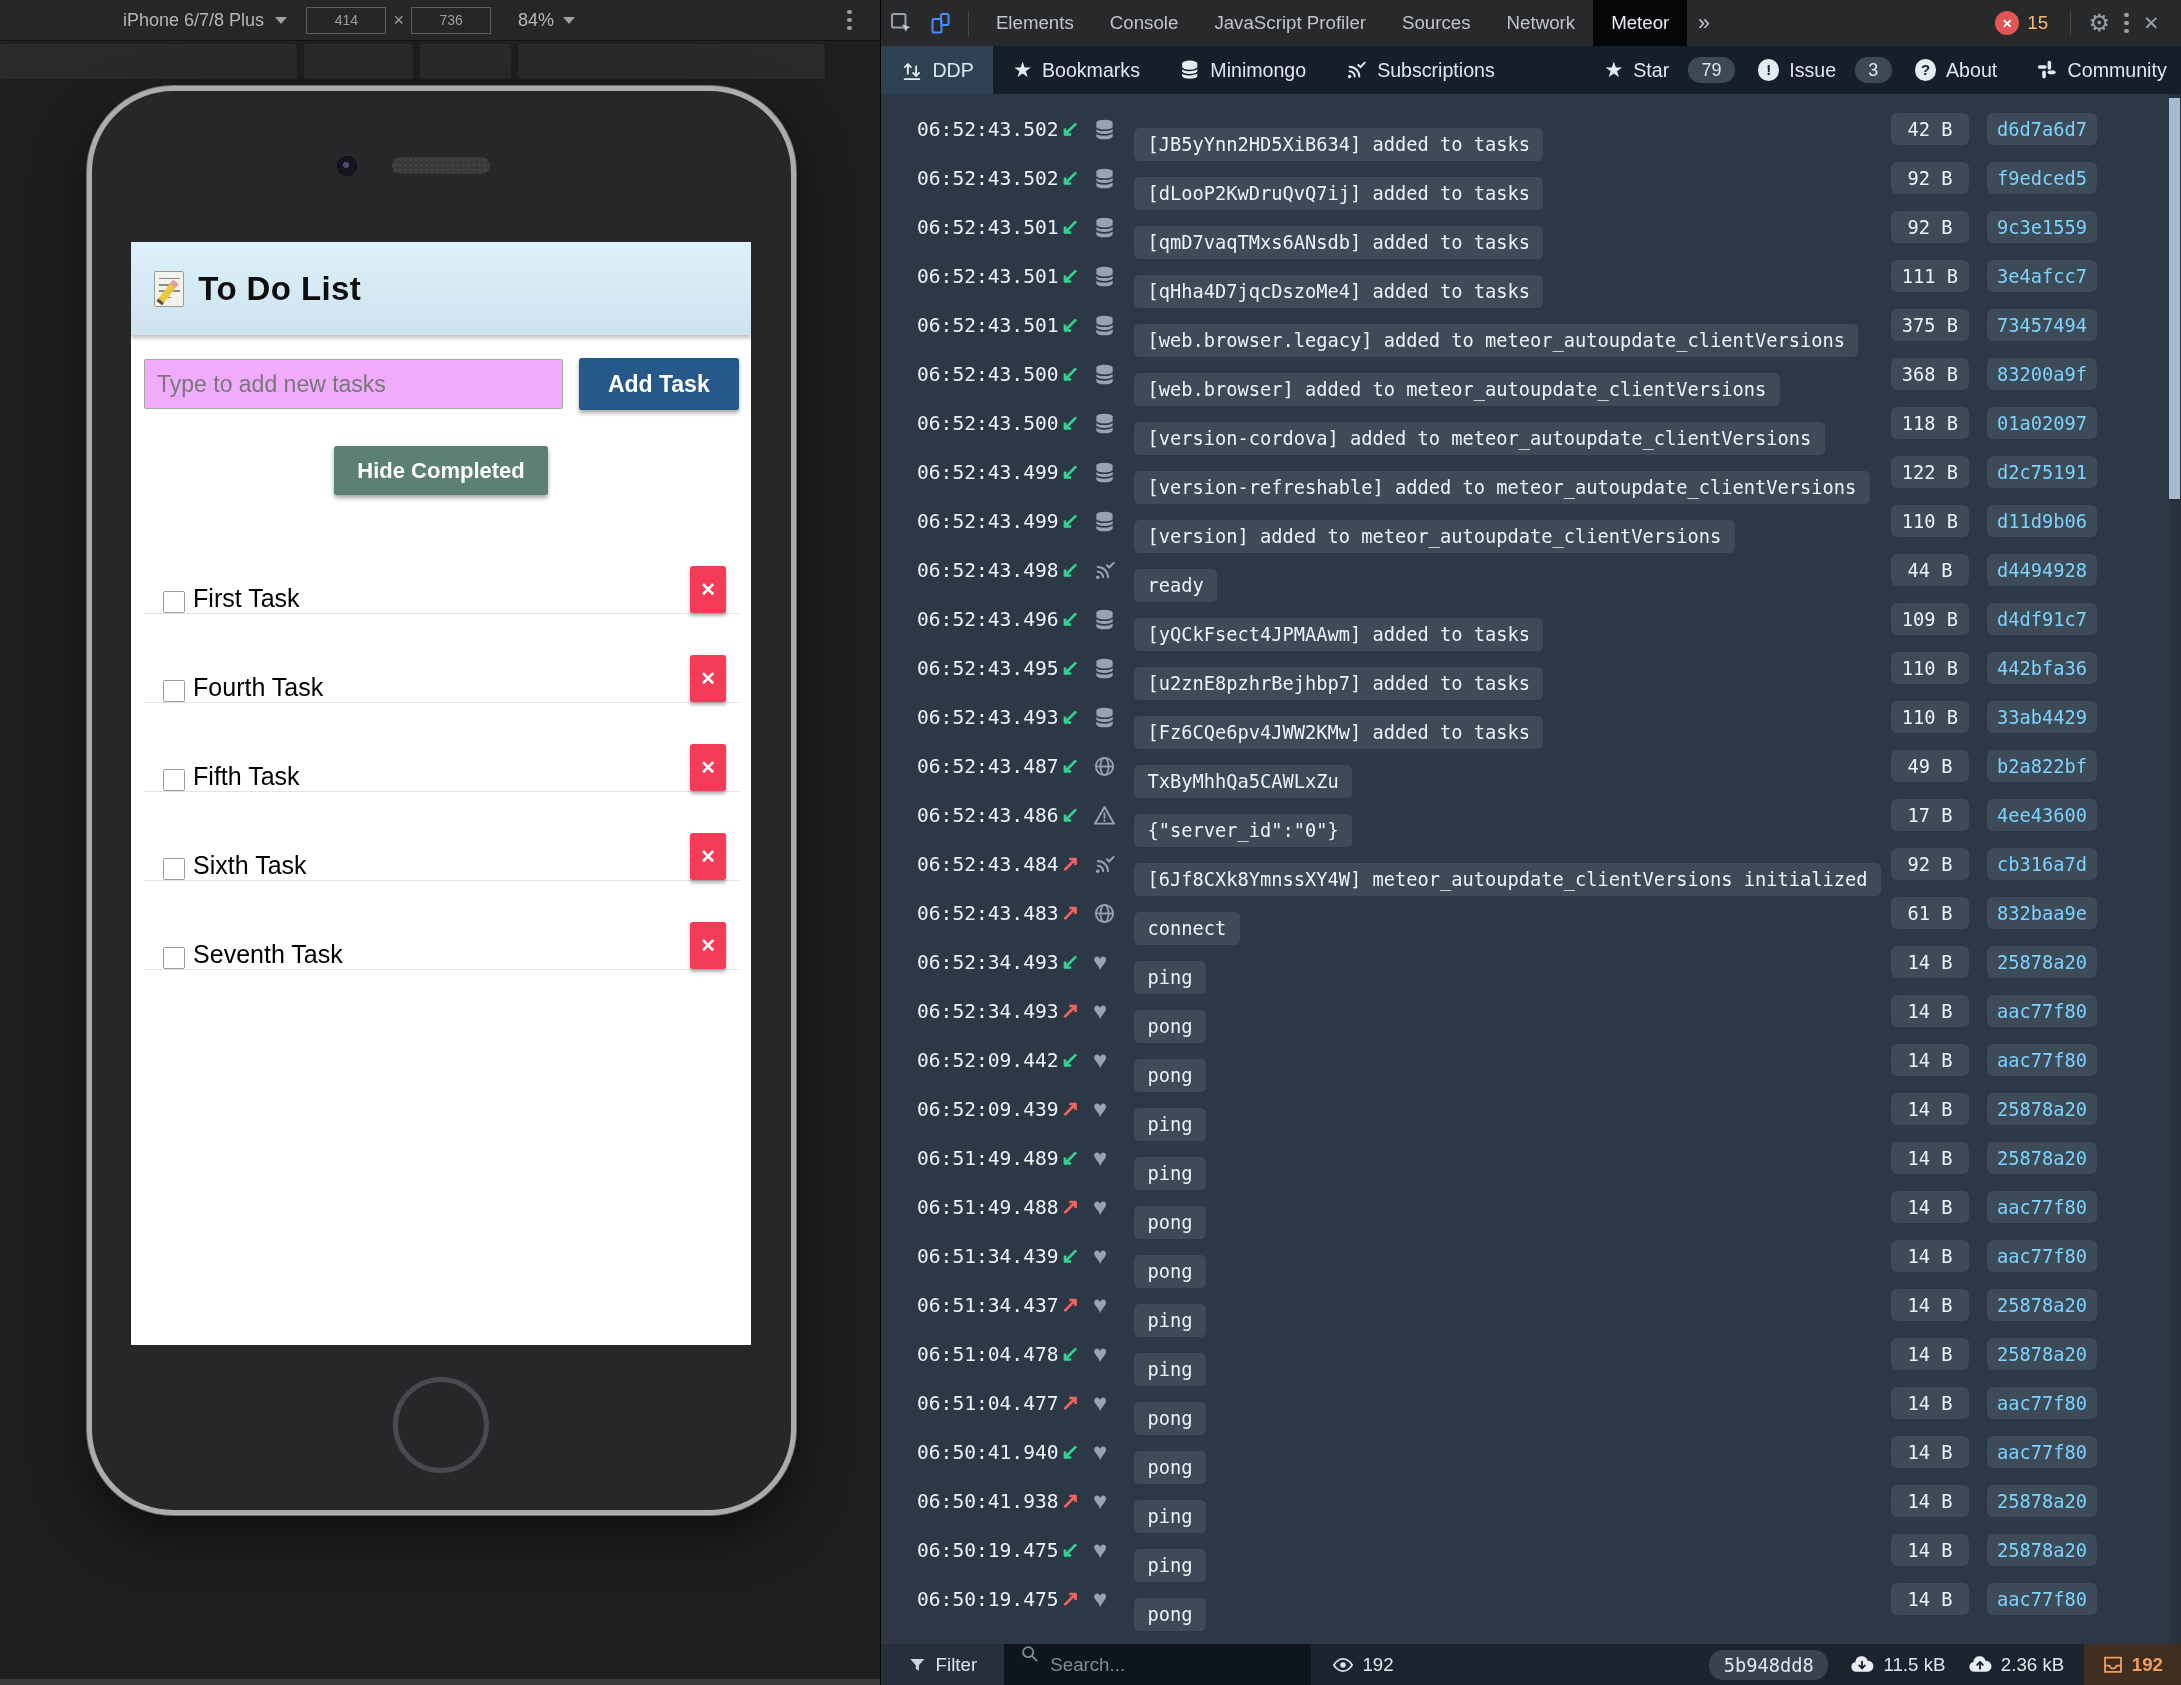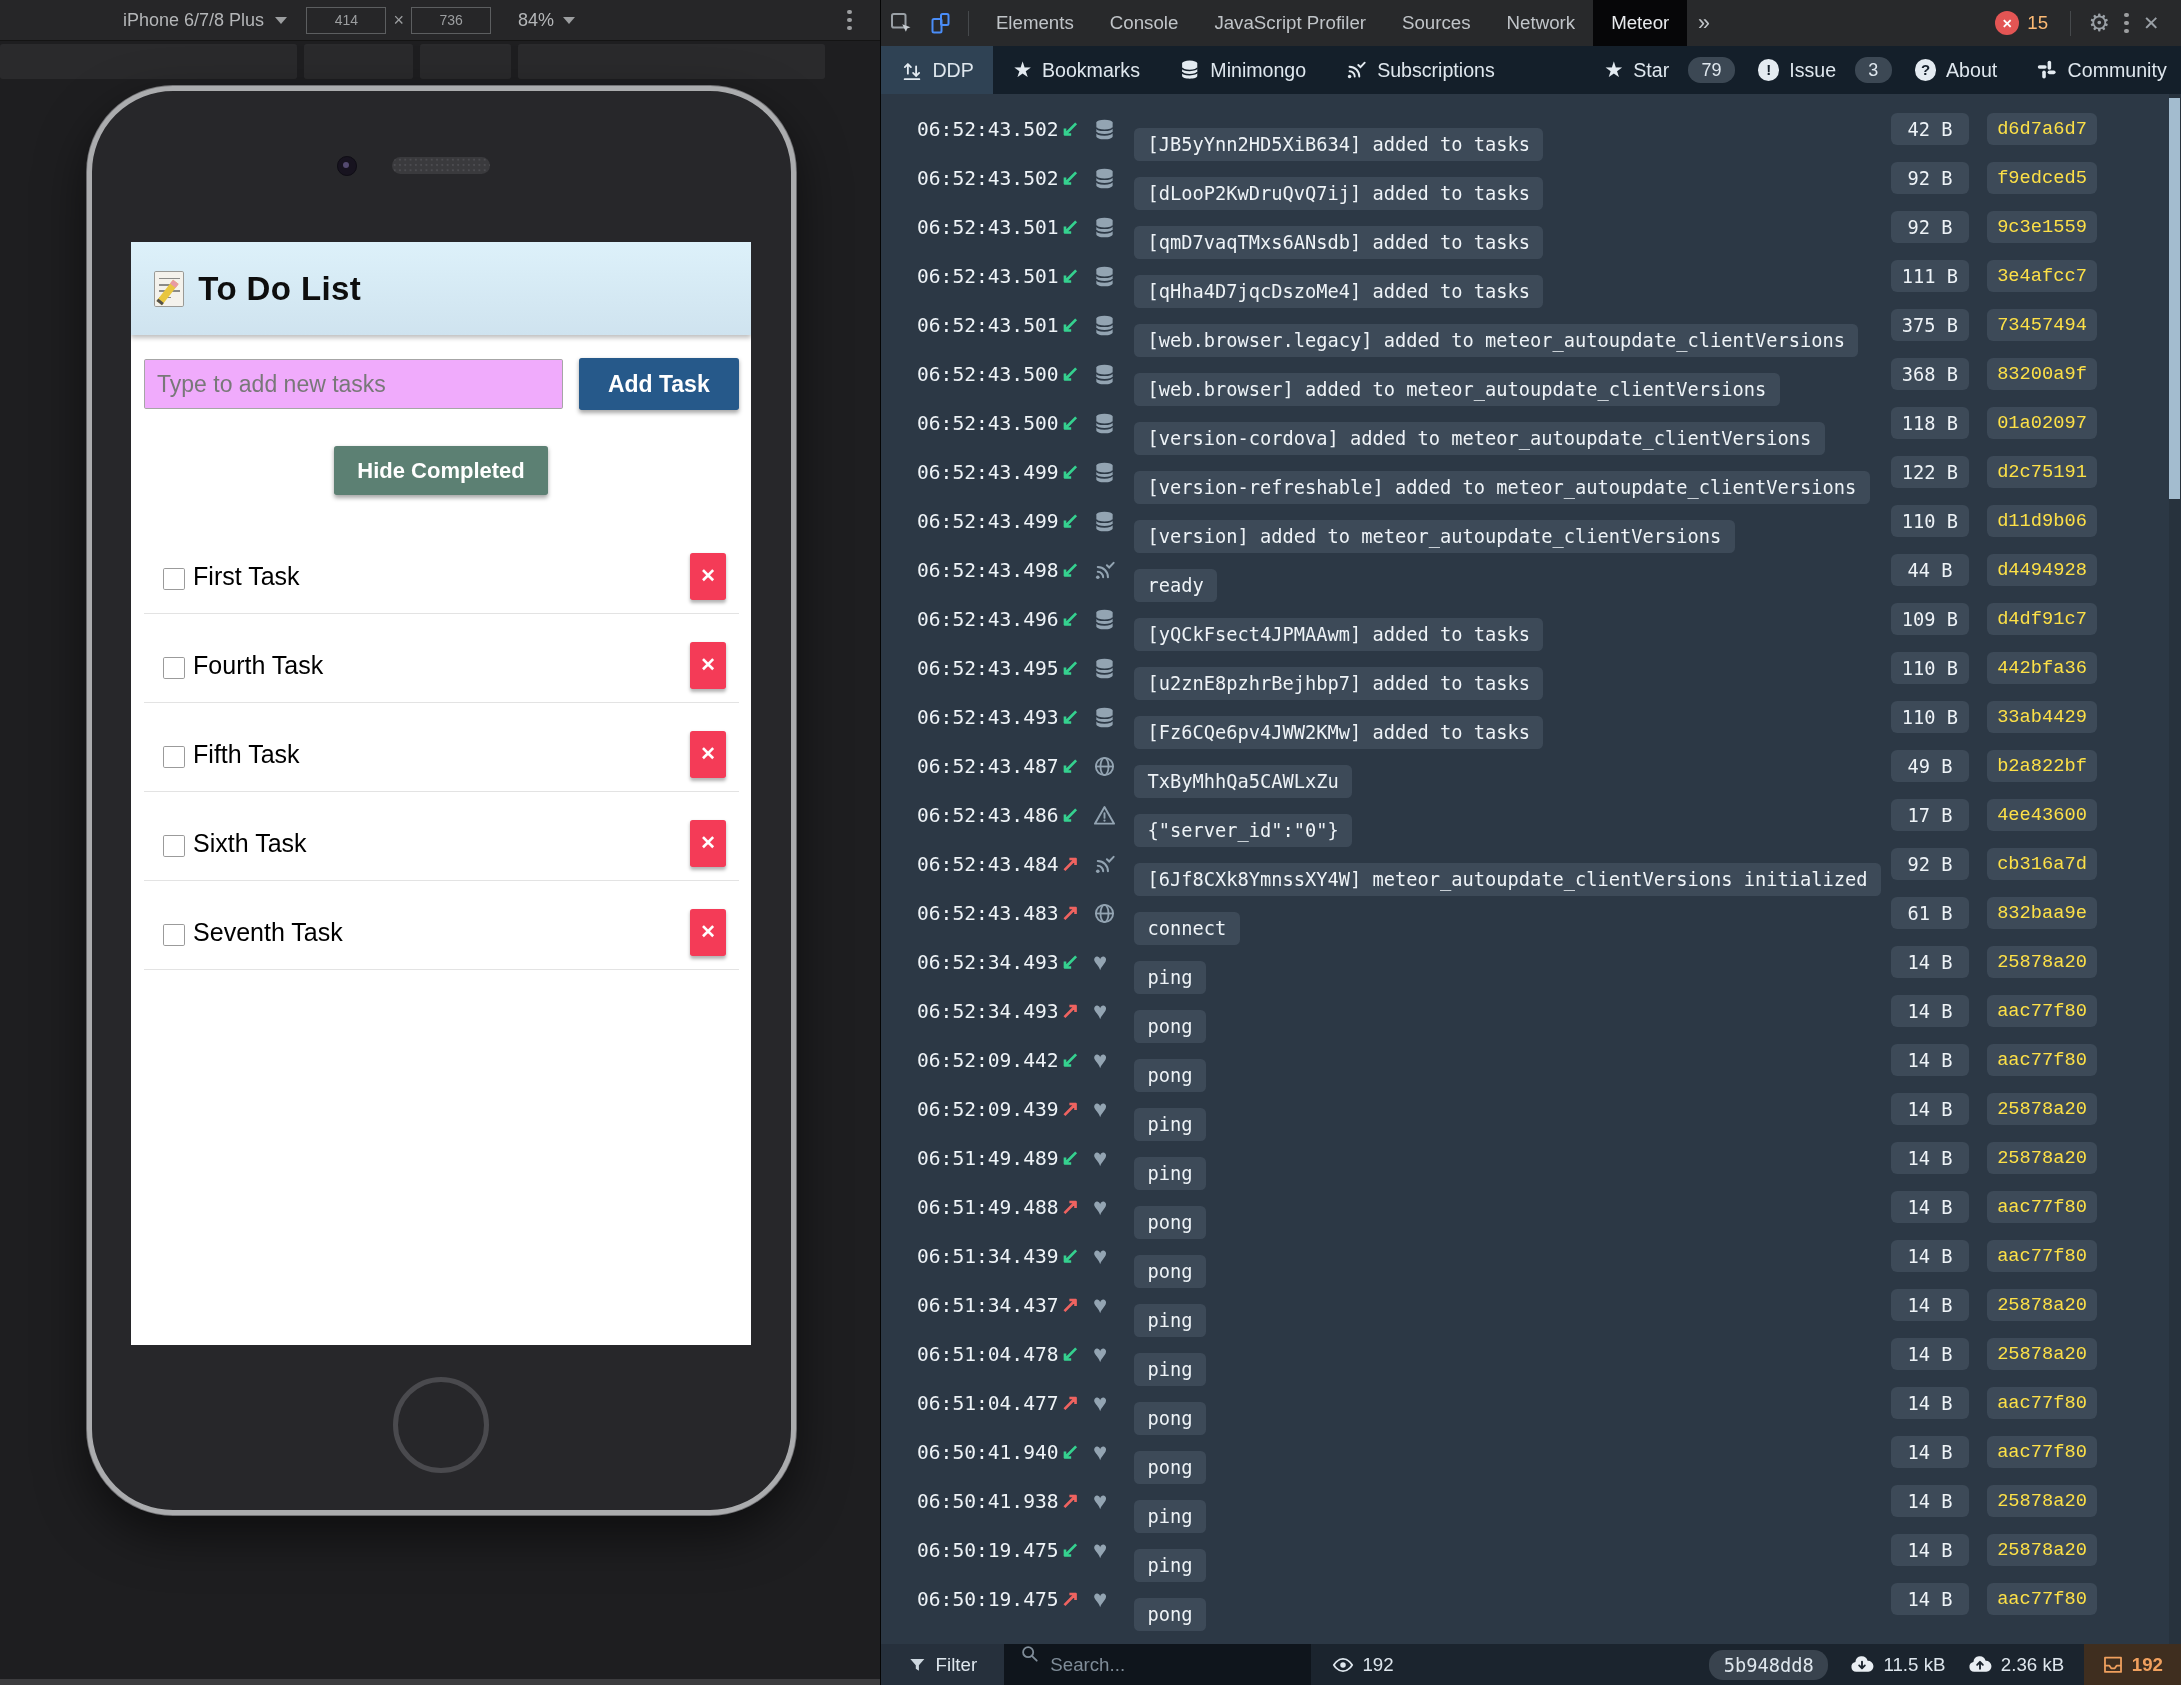--- a/index.html
+++ b/index.html
@@ -54,21 +54,21 @@
   .task-input { width:421px; height:50px; border:1.8px solid #a6a6a6; border-radius:1.8px; background:#f0abfc;
     font-size:23px; padding:0 12.5px; color:#333; }
   .task-input::placeholder { color:#787878; }
   .add-btn { margin-left:16px; width:160px; height:52px; border:none; border-radius:2.7px;
     color:#fff; font-size:23px; font-weight:bold; cursor:pointer;
     box-shadow:0 2.7px 4.5px rgba(0,0,0,.35); }
   .hide-btn { display:block; margin:36px auto 0 auto; border:none; border-radius:2.7px; color:#fff;
     font-size:22px; font-weight:bold; padding:11.6px 23px; cursor:pointer; box-shadow:0 2.7px 4.5px rgba(0,0,0,.35); }
   .task-list { margin-top:30px; list-style:none; }
   .task-row { height:89px; border-bottom:0.9px solid #e3e3e3; padding:14.3px 12.5px 0 19.6px;
-    display:flex; align-items:center; }
+    display:flex; align-items:flex-end; }
   .task-check { width:22px; height:22px; border:1.8px solid #9b9b9b; border-radius:1.8px; background:#fff;
     margin-top:4.5px; flex:none; cursor:pointer; }
   .task-label { font-size:25px; color:#000; margin-left:8px; }
   .task-del { margin-left:auto; width:36px; height:47px; border:none; border-radius:2.7px; color:#fff;
     font-size:18.7px; font-weight:bold; cursor:pointer; box-shadow:0 2.7px 3.6px rgba(0,0,0,.3); }
 
   .left-footer { position:absolute; bottom:0; left:0; width:100%; height:7.1px; background:#3c3c3e; }
 
   
   .right-pane { flex:1; height:100%; display:flex; flex-direction:column; border-left:1.8px solid #050505; }
@@ -101,21 +101,21 @@
   .ddp-log { position:relative; flex:1; background:#2c3845; overflow:hidden; padding-top:10.7px; }
   .log-row { height:49px; display:flex; align-items:center; padding-left:36px; }
   .log-row .time { width:144px; color:#eef3f7; font-size:19.6px; flex:none; }
   .log-row .dir { width:32px; font-size:22px; font-weight:bold; flex:none; }
   .dir.in { color:#35d18f; } .dir.out { color:#ef6360; }
   .log-row .row-icon { width:41px; flex:none; display:flex; align-items:center; color:#93a4b2; font-size:23px; }
   .msg { background:#3d4a58; border-radius:5.3px; padding:6.2px 13.4px; color:#eef3f7; font-size:18.7px; white-space:nowrap;margin-top:31px; }
   .size { margin-left:auto; width:78px; flex:none; text-align:center; background:#3d4a58; border-radius:6.2px;
     padding:5.3px 0; color:#eef3f7; font-size:18.7px; }
   .hash { width:110px; flex:none; text-align:center; background:#3d4a58; border-radius:6.2px; padding:5.3px 0;
-    margin-left:18px; margin-right:84px; color:#fde047; font-size:18.7px;font-family:Liberation Mono, monospace; }
+    margin-left:18px; margin-right:84px; color:#7dd3fc; font-size:18.7px; }
   .scrollbar { position:absolute; right:0; top:0; bottom:0; width:12.5px; background:#27323d; }
   .scroll-thumb { position:absolute; left:0.9px; top:3.6px; width:10.7px; height:401px; background:#a3bccf; }
 
   .status-bar { height:42px; background:#1b242e; display:flex; align-items:center; flex:none;
     color:#dfe7ee; font-size:18.7px; }
   .sb-filter { width:123px; height:100%; background:#26303c; display:flex; align-items:center;
     justify-content:center; gap:9px; cursor:pointer; flex:none; }
   .sb-search { width:307px; height:100%; background:#0f151c; display:flex; 
     padding-left:16px; gap:10.7px; flex:none; }
   .sb-search input { background:transparent; border:none; outline:none; color:#aab6c0; font-size:18.7px; width:214px; }

